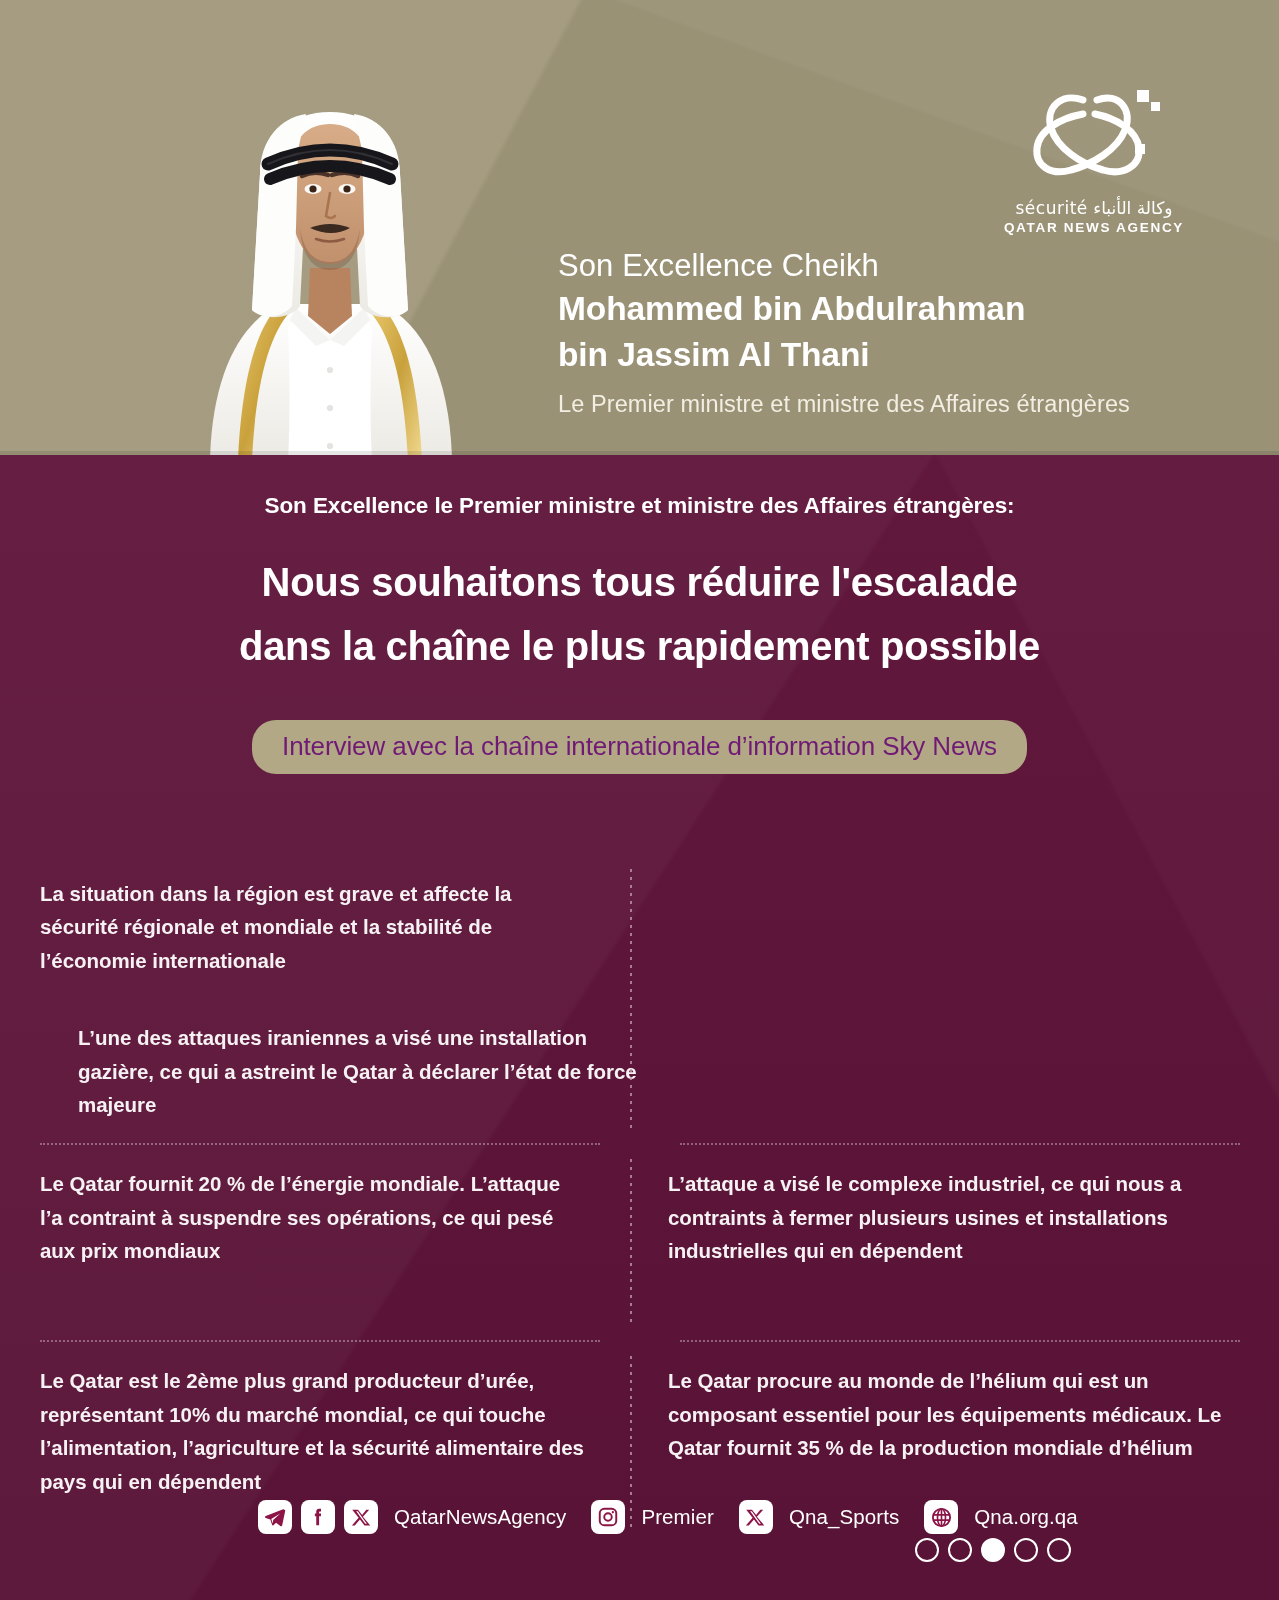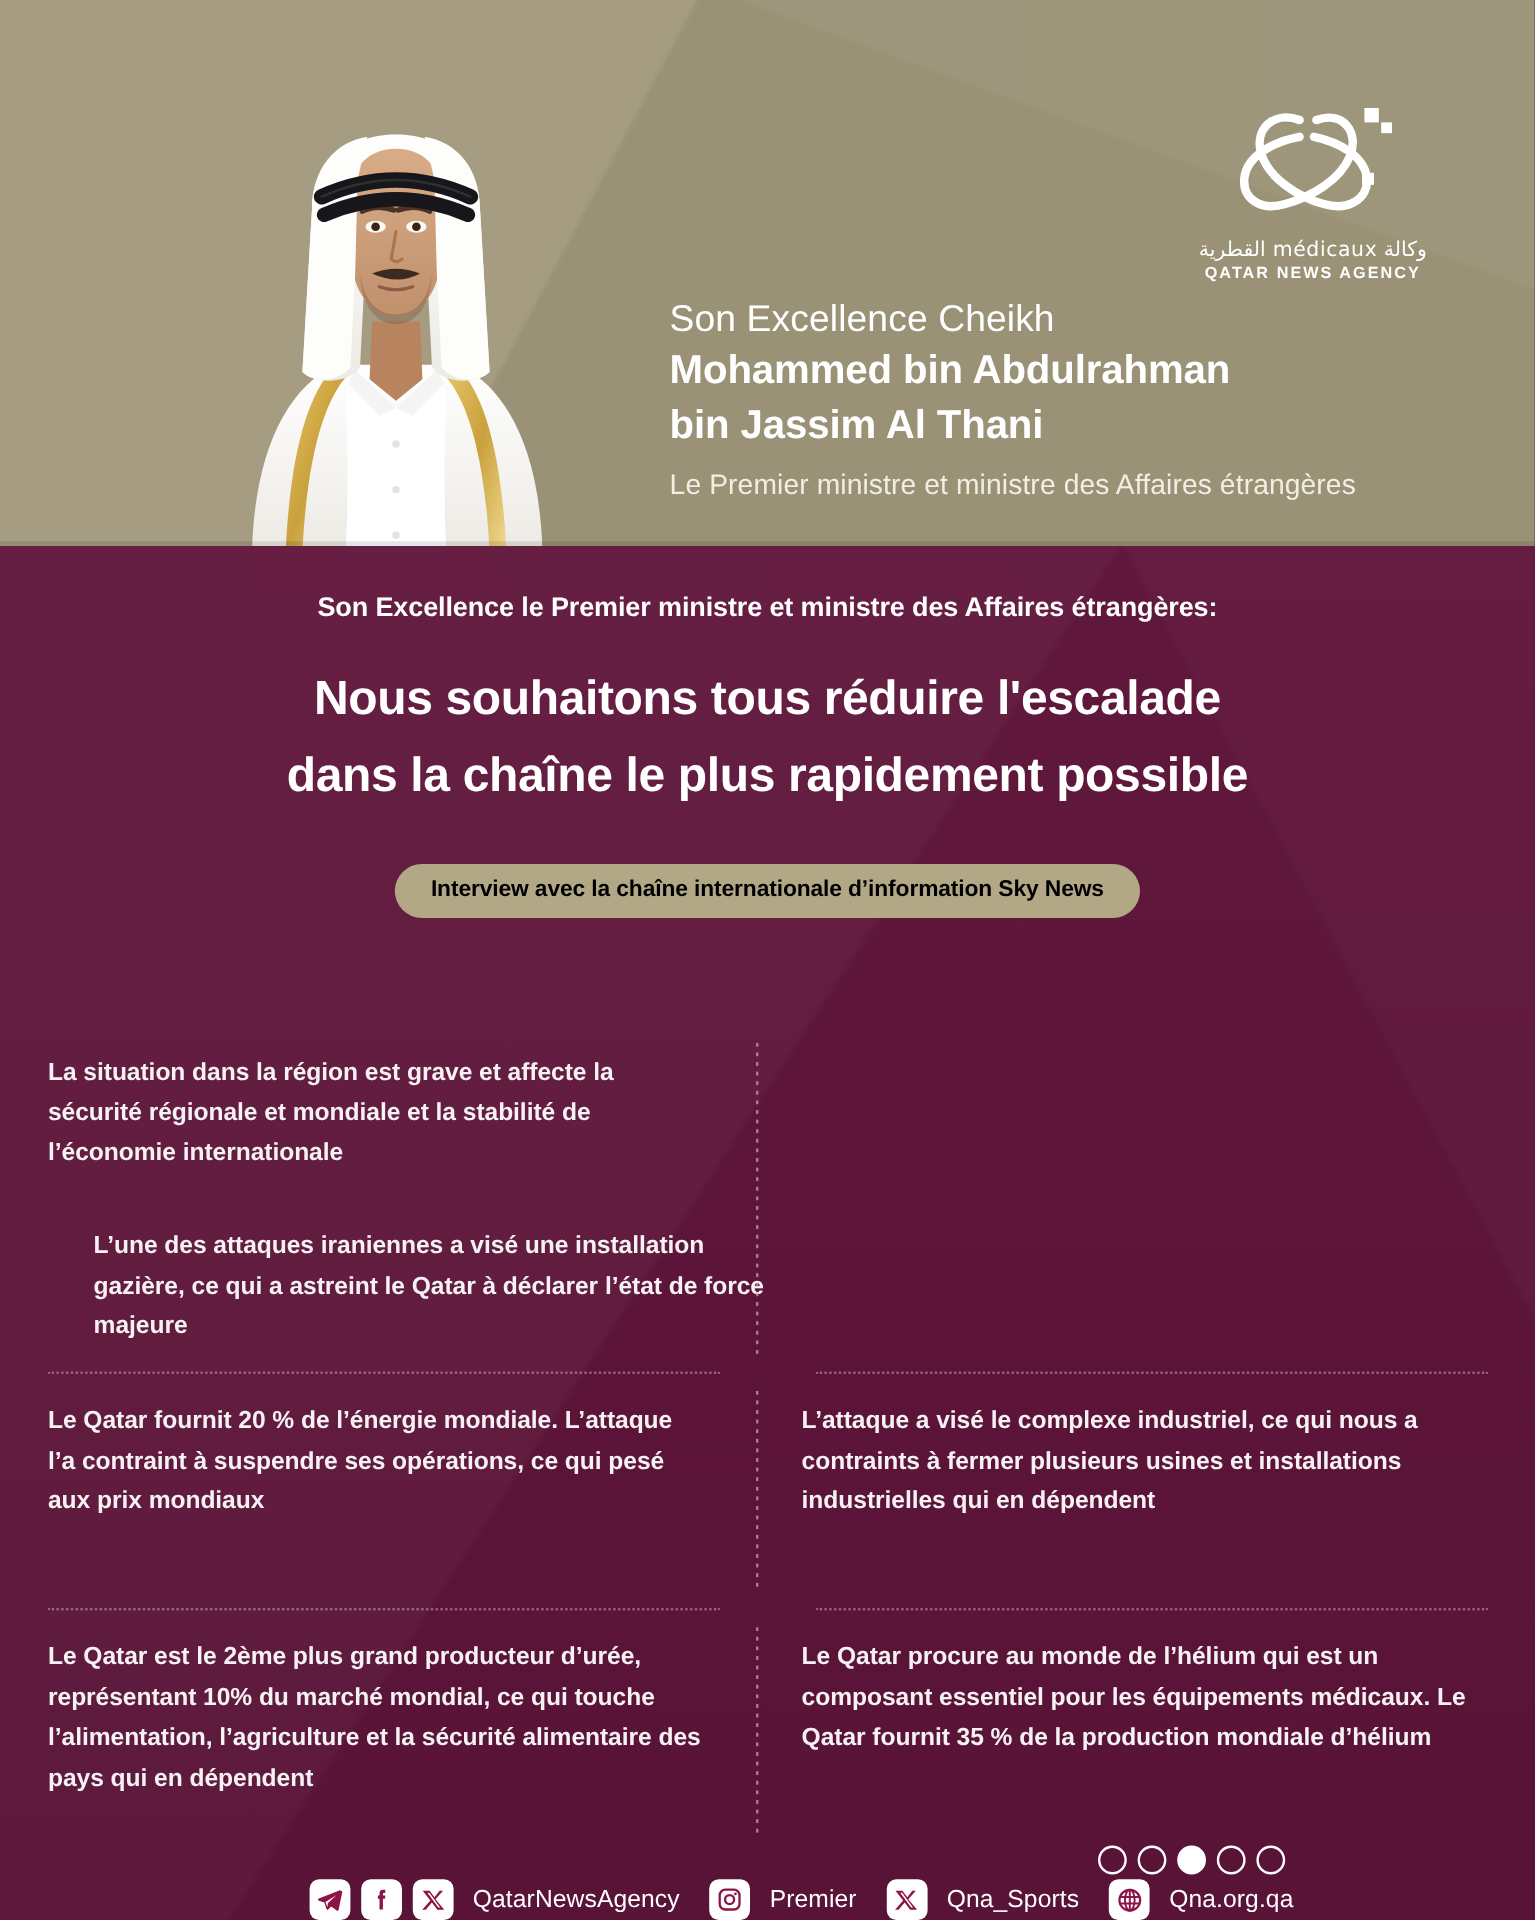--- a/index.html
+++ b/index.html
@@ -78,22 +78,22 @@
   }
   .headline{
     text-align:center;color:#ffffff;font-weight:bold;font-size:40px;
     line-height:1.28;margin-top:38px;letter-spacing:-.3px;
   }
   .headline div{margin:0;padding:0;}
   .headline div + div{margin-top:13px;}
 
   .pill-row{text-align:center;margin-top:48px;}
   .pill{
-    display:inline-block;background:#b3a886;color:#000000;
-    font-size:19px;font-weight:bold;padding:11px 30px 12px;
+    display:inline-block;background:#b3a886;color:#701a75;
+    font-size:26px;font-weight:normal;padding:11px 30px 12px;
     border-radius:24px;letter-spacing:-.1px;
   }
 
   
   .grid{
     position:absolute;left:40px;top:400px;width:1200px;
   }
   .row{position:relative;display:flex;}
   .cell{
     box-sizing:border-box;
@@ -116,21 +116,21 @@
   .hdiv-wrap .hseg-r{width:560px;}
 
   .row-1{min-height:170px;flex-direction:column;}
   .row-2{min-height:195px;}
   .row-3{min-height:200px;}
   .row .cell{padding-top:22px;padding-bottom:22px;}
 
   
   .footer{
     position:absolute;left:0;bottom:0;width:1149px;height:100px;
-    display:flex;align-items:flex-end;
+    display:flex;align-items:flex-start;
   }
   .social{
     display:flex;align-items:center;gap:9px;margin-left:258px;
   }
   .sicon{
     width:34px;height:34px;background:#ffffff;border-radius:8px;
     display:flex;align-items:center;justify-content:center;flex:0 0 auto;
   }
   .sicon svg{display:block;}
   .shandle{
@@ -225,21 +225,21 @@
     <div class="logo-wrap">
       <svg class="logo-mark" viewBox="0 0 150 108" xmlns="http://www.w3.org/2000/svg">
         <g fill="none" stroke="#ffffff" stroke-width="7" stroke-linecap="round">
           <path d="M78 16 C 100 8, 114 26, 106 46 C 98 66, 74 80, 52 86 C 32 92, 16 82, 18 64 C 20 46, 42 34, 64 30"></path>
           <path d="M64 16 C 42 8, 26 24, 32 44 C 38 64, 62 80, 84 86 C 104 92, 122 82, 120 64 C 118 46, 96 34, 76 30"></path>
         </g>
         <rect x="118" y="6" width="12" height="12" fill="#ffffff"></rect>
         <rect x="132" y="18" width="9" height="9" fill="#ffffff"></rect>
         <rect x="116" y="60" width="10" height="10" fill="#ffffff"></rect>
       </svg>
-      <div class="logo-ar">وكالة médicaux القطرية</div>
+      <div class="logo-ar">وكالة الأنباء sécurité</div>
       <div class="logo-en">QATAR NEWS AGENCY</div>
     </div>
 
     <div class="namebox">
       <div class="name-pre">Son Excellence Cheikh</div>
       <div class="name-main">Mohammed bin Abdulrahman</div>
       <div class="name-main">bin Jassim Al Thani</div>
       <div class="name-title">Le Premier ministre et ministre des Affaires étrangères</div>
     </div>
 

